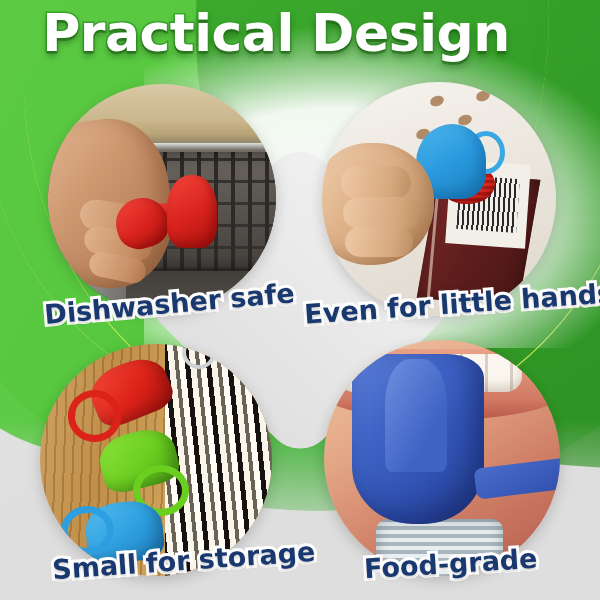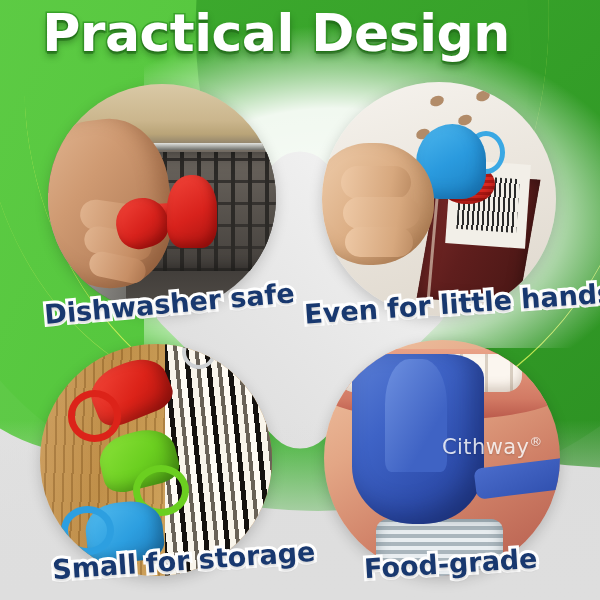--- a/index.html
+++ b/index.html
@@ -555,21 +555,20 @@
 
   <div class="circle c-br">
     <div class="photo ph-food">
       <div class="mouth-dark"></div>
       <div class="lip-upper"></div>
       <div class="teeth"></div>
       <div class="bottle-neck"></div>
       <div class="spout-blue-br"></div>
       <div class="spout-waist"></div>
       <div class="spout-tab-br"></div>
-      <div class="watermark"><span>Cithway</span><sup>®</sup></div>
     </div>
   </div>
 
   <div class="caption cap-dish">Dishwasher safe</div>
   <div class="caption cap-hands">Even for little hands</div>
   <div class="caption cap-storage">Small for storage</div>
   <div class="caption cap-food">Food-grade</div>
 
 </div>
 

